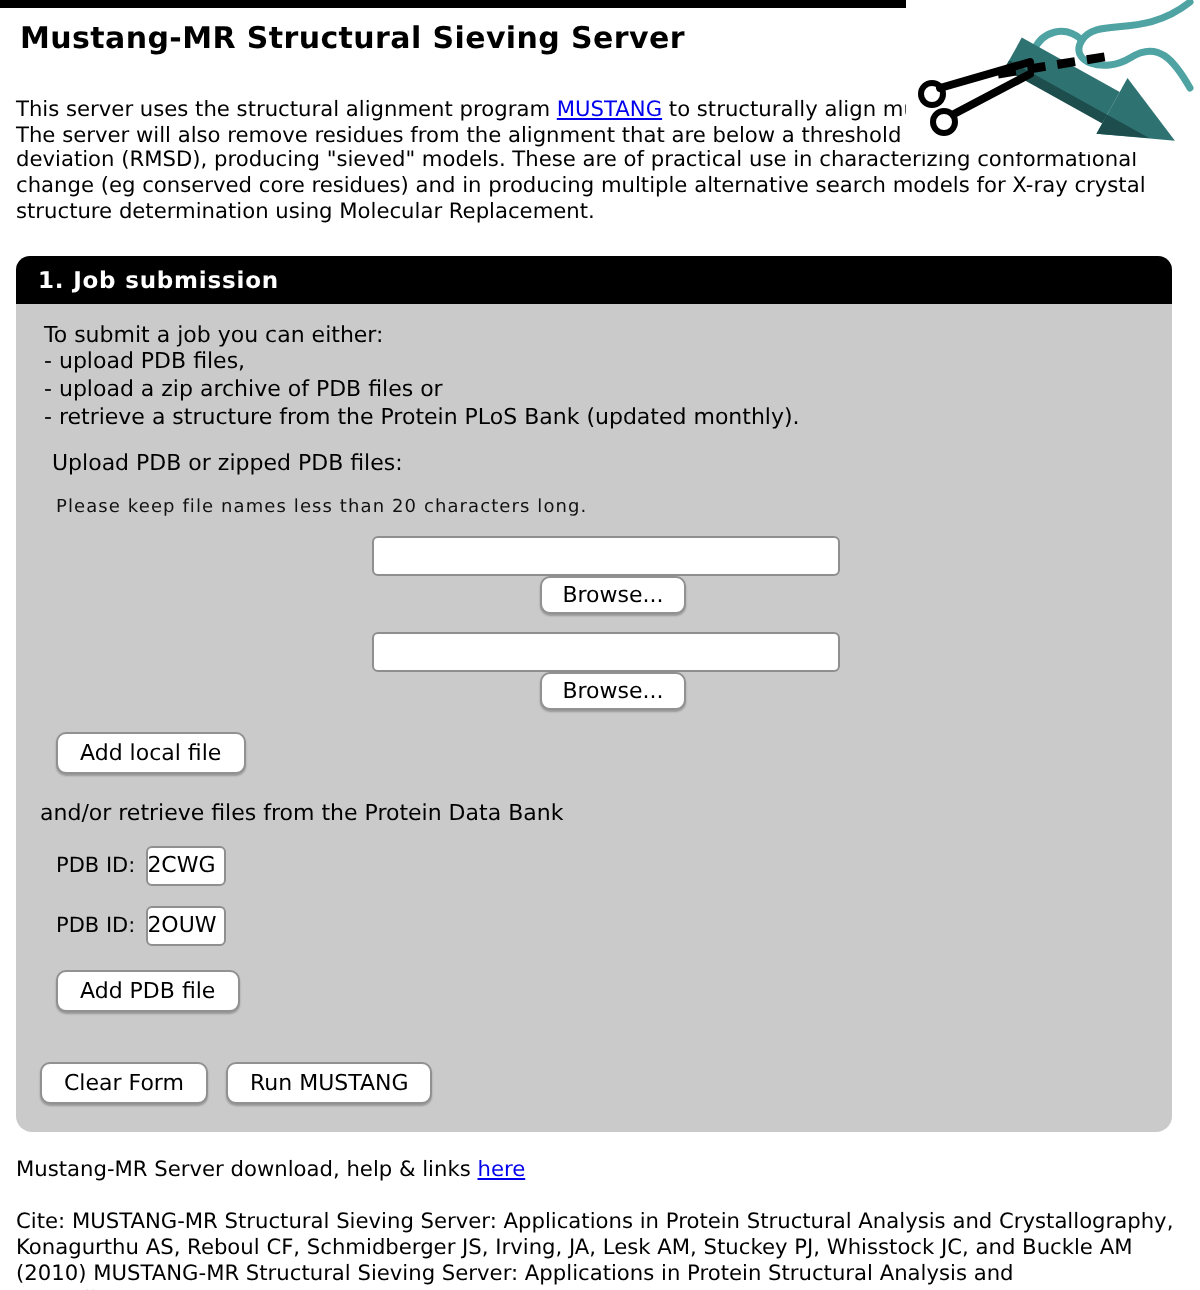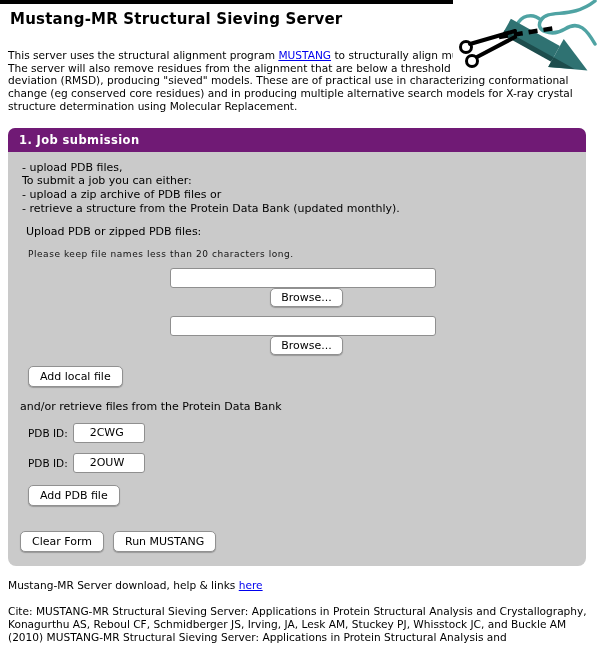--- a/index.html
+++ b/index.html
@@ -9,31 +9,31 @@
     font-family:"DejaVu Sans","Liberation Sans",sans-serif;
     font-size:11px;
   }
   a{color:#0000EE;text-decoration:underline;cursor:pointer;margin-top:48px;}
   .top-bar{position:absolute;top:0;left:0;width:524px;height:4px;background:#000;}
   .logo-box{position:absolute;top:0;right:2px;width:145px;height:76px;background:#fff;}
   .page-title{margin:0;padding:10px 0 0 10px;font-size:15px;font-weight:bold;letter-spacing:.2px;}
   .intro{margin:21px 10px 0 8px;line-height:1.2;font-size:10.6px;}
   .panel{margin:15px 0 0 8px;width:578px;background:#CACACA;border-radius:8px;}
   .panel-header{
-    background:#701a75;color:#fff;font-weight:bold;font-size:11.5px;
+    background:#000000;color:#fff;font-weight:bold;font-size:11.5px;
     letter-spacing:.4px;padding:5px 10px 5px 11px;border-radius:7px 7px 0 0;
   }
   .panel-body{padding:9px 10px 14px 6px;}
   .instr{margin-left:8px;line-height:1.25;}
   .upload-label{margin:9px 0 0 12px;}
   .fname-note{margin:11px 0 0 14px;font-size:9px;letter-spacing:.55px;color:#111;}
   .file-row{margin:9px 0 0 16px;display:flex;align-items:center;flex-direction:column;}
   .text-input{
     height:16px;border:1px solid #8f8f8f;border-radius:3px;background:#fff;
-    font-family:"DejaVu Sans","Liberation Sans",sans-serif;font-size:11px;padding:1px 16px;
+    font-family:"DejaVu Sans","Liberation Sans",sans-serif;font-size:11px;padding:1px 0;
   }
   .file-input{width:232px;}
   .btn{
     background:#fff;border:1px solid #919191;border-radius:5px;color:#000;
     font-family:"DejaVu Sans","Liberation Sans",sans-serif;font-size:11px;
     padding:3px 11px;cursor:pointer;box-shadow:0 1px 1px rgba(0,0,0,.25);
   }
   .browse-btn{margin-left:7px;padding:2px 10px;}
   .add-local{margin:11px 0 0 14px;}
   .andor{margin:13px 0 0 6px;}
@@ -76,24 +76,24 @@
 <h1 class="page-title">Mustang-MR Structural Sieving Server</h1>
 
 <div class="intro">
   <span>This server uses the structural alignment program </span><a>MUSTANG</a><span> to structurally align multiple protein structures. The server will also remove residues from the alignment that are below a threshold root mean square deviation (RMSD), producing "sieved" models. These are of practical use in characterizing conformational change (eg conserved core residues) and in producing multiple alternative search models for X-ray crystal structure determination using Molecular Replacement.</span>
 </div>
 
 <div class="panel">
   <div class="panel-header">1. Job submission</div>
   <div class="panel-body">
 
+    <div class="instr">To submit a job you can either:</div>
     <div class="instr">- upload PDB files,</div>
-    <div class="instr">To submit a job you can either:</div>
     <div class="instr">- upload a zip archive of PDB files or</div>
-    <div class="instr">- retrieve a structure from the Protein Data Bank (updated monthly).</div>
+    <div class="instr">- retrieve a structure from the Protein PLoS Bank (updated monthly).</div>
 
     <div class="upload-label">Upload PDB or zipped PDB files:</div>
     <div class="fname-note">Please keep file names less than 20 characters long.</div>
 
     <div class="file-row">
       <input class="text-input file-input" type="text" value="" style="">
       <button class="btn browse-btn">Browse...</button>
     </div>
     <div class="file-row">
       <input class="text-input file-input" type="text" value="" style="">

